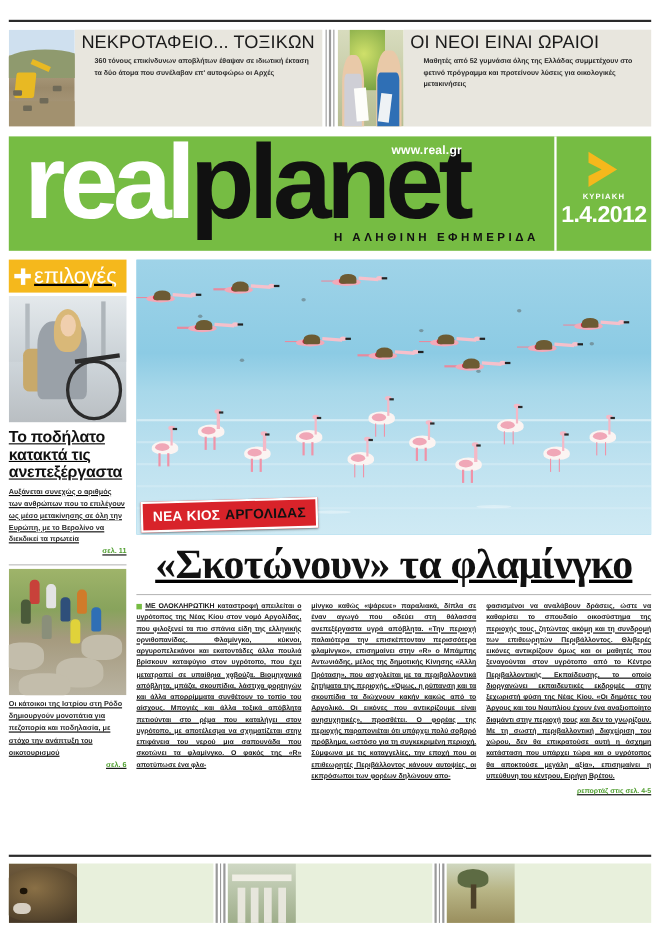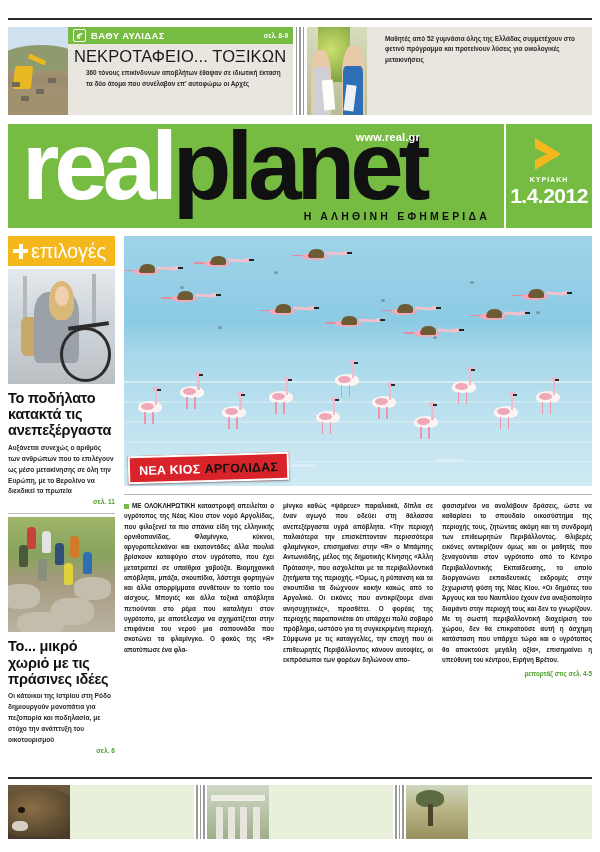--- a/index.html
+++ b/index.html
@@ -76,21 +76,21 @@
   .date-day{
     position:absolute;top:52px;left:0;right:0;text-align:center;
     color:#fff;font-weight:bold;font-size:7px;letter-spacing:1px;
   }
   .date-num{
     position:absolute;top:60px;left:0;right:0;text-align:center;
     color:#fff;font-weight:bold;font-size:21px;letter-spacing:-.5px;
   }
 
   
-  .main{display:flex;margin-top:8px;height:535px;}
+  .main{display:flex;margin-top:8px;height:535px;text-decoration:underline;}
   .sidebar{flex:0 0 116px;padding-right:9px;box-sizing:border-box;}
   .side-head{
     background:#f5b81c;height:30px;display:flex;align-items:center;
     padding-left:5px;gap:3px;
   }
   .plus{position:relative;width:15px;height:15px;flex:0 0 15px;}
   .plus:before,.plus:after{content:"";position:absolute;background:#ffffff;}
   .plus:before{left:0;top:5.5px;width:15px;height:4px;}
   .plus:after{top:0;left:5.5px;height:15px;width:4px;}
   .side-head-txt{color:#fff;font-size:20px;font-weight:400;letter-spacing:-.2px;}
@@ -265,29 +265,20 @@
           <div class="arm"></div>
           <div class="dig"></div>
           <div class="dirt"></div>
           <div class="junk" style="left:6%;top:62%"></div>
           <div class="junk" style="left:46%;top:70%"></div>
           <div class="junk" style="left:66%;top:58%"></div>
           <div class="junk" style="left:22%;top:78%"></div>
         </div>
       </div>
       <div class="promo-body">
-        <div class="promo-kicker">
-          <span class="kicker-icon">
-            <svg width="8" height="8" viewBox="0 0 8 8">
-                <path d="M7 1C4 1 1 2 1 5c0 1 .4 2 1 2C2 4 4 2.6 6.3 2.2 4.6 3 3 4.4 2.6 7h1C4 4 5.6 2.6 7 1z" fill="#ffffff"></path>
-              </svg>
-          </span>
-          <span class="kicker-txt">ΒΑΘΥ ΑΥΛΙΔΑΣ</span>
-          <span class="kicker-page">σελ. 8-9</span>
-        </div>
         <div class="promo-text">
           <div class="promo-head">ΝΕΚΡΟΤΑΦΕΙΟ... ΤΟΞΙΚΩΝ</div>
           <div class="promo-sub">360 τόνους επικίνδυνων αποβλήτων έθαψαν σε ιδιωτική έκταση τα δύο άτομα που συνέλαβαν επ' αυτοφώρω οι Αρχές</div>
         </div>
       </div>
     </div>
 
     <div class="promo-gap">
         <i></i>
         <i></i>
@@ -303,20 +294,21 @@
             </div>
           <div class="p2">
               <b></b>
             </div>
           <div class="paper"></div>
           <div class="paper2"></div>
         </div>
       </div>
       <div class="promo-body">
         <div class="promo-text">
+          <div class="promo-head">ΟΙ ΝΕΟΙ ΕΙΝΑΙ ΩΡΑΙΟΙ</div>
           <div class="promo-sub">Μαθητές από 52 γυμνάσια όλης της Ελλάδας συμμετέχουν στο φετινό πρόγραμμα και προτείνουν λύσεις για οικολογικές μετακινήσεις</div>
         </div>
       </div>
     </div>
   </div>
 
   <div class="mast-wrap">
     <div class="mast">
       <div class="mast-logo"><span class="m-real">real</span><span class="m-planet">planet</span></div>
       <div class="mast-url">www.real.gr</div>
@@ -369,21 +361,20 @@
           <div class="person" style="left:18%;top:8%;background:#c8413a"></div>
           <div class="person" style="left:32%;top:12%;background:#e3e3e3"></div>
           <div class="person" style="left:10%;top:24%;background:#4a5a3a"></div>
           <div class="person" style="left:44%;top:22%;background:#2f4f7a"></div>
           <div class="person" style="left:58%;top:16%;background:#d07b2a"></div>
           <div class="person" style="left:70%;top:30%;background:#2f6fb5"></div>
           <div class="person" style="left:28%;top:36%;background:#8a8f7a"></div>
           <div class="person" style="left:52%;top:40%;background:#e0d23a"></div>
         </div>
       </div>
-      <div class="side-title">Το... μικρό χωριό με τις πράσινες ιδέες</div>
       <div class="side-body">Οι κάτοικοι της Ιστρίου στη Ρόδο δημιουργούν μονοπάτια για πεζοπορία και ποδηλασία, με στόχο την ανάπτυξη του οικοτουρισμού</div>
       <div class="side-page">σελ. 6</div>
     </div>
 
     <div class="content">
 
       <div class="hero">
         <div class="ph sc-lagoon">
           <div class="ripple" style="top:58%"></div>
           <div class="ripple" style="top:66%;opacity:.6"></div>
@@ -594,20 +585,21 @@
           <div class="refl" style="left:34%;top:91%;width:36px"></div>
           <div class="refl" style="left:66%;top:89%;width:32px"></div>
         </div>
 
         <div class="tag">
           <span class="t1">ΝΕΑ ΚΙΟΣ</span>
           <span class="t2">ΑΡΓΟΛΙΔΑΣ</span>
         </div>
       </div>
 
+      <div class="headline">«Σκοτώνουν» τα φλαμίνγκο</div>
       <div class="art-rule"></div>
 
       <div class="cols">
         <div class="col">
           <span class="sq"></span><span class="lead-label">ΜΕ ΟΛΟΚΛΗΡΩΤΙΚΗ</span><span> καταστροφή απειλείται ο υγρότοπος της Νέας Κίου στον νομό Αργολίδας, που φιλοξενεί τα πιο σπάνια είδη της ελληνικής ορνιθοπανίδας. Φλαμίνγκο, κύκνοι, αργυροπελεκάνοι και εκατοντάδες άλλα πουλιά βρίσκουν καταφύγιο στον υγρότοπο, που έχει μετατραπεί σε υπαίθρια χαβούζα. Βιομηχανικά απόβλητα, μπάζα, σκουπίδια, λάστιχα φορτηγών και άλλα απορρίμματα συνθέτουν το τοπίο του αίσχους. Μπογιές και άλλα τοξικά απόβλητα πετιούνται στο ρέμα που καταλήγει στον υγρότοπο, με αποτέλεσμα να σχηματίζεται στην επιφάνεια του νερού μια σαπουνάδα που σκοτώνει τα φλαμίνγκο. Ο φακός της «R» αποτύπωσε ένα φλα-</span>
         </div>
         <div class="col">
           <span>μίνγκο καθώς «ψάρευε» παραλιακά, δίπλα σε έναν αγωγό που οδεύει στη θάλασσα ανεπεξέργαστα υγρά απόβλητα. «Την περιοχή παλαιότερα την επισκέπτονταν περισσότερα φλαμίνγκο», επισημαίνει στην «R» ο Μπάμπης Αντωνιάδης, μέλος της δημοτικής Κίνησης «Άλλη Πρόταση», που ασχολείται με τα περιβαλλοντικά ζητήματα της περιοχής. «Όμως, η ρύπανση και τα σκουπίδια τα διώχνουν κακήν κακώς από το Αργολικό. Οι εικόνες που αντικρίζουμε είναι ανησυχητικές», προσθέτει. Ο φορέας της περιοχής παραπονιέται ότι υπάρχει πολύ σοβαρό πρόβλημα, ωστόσο για τη συγκεκριμένη περιοχή. Σύμφωνα με τις καταγγελίες, την εποχή που οι επιθεωρητές Περιβάλλοντος κάνουν αυτοψίες, οι εκπρόσωποι των φορέων δηλώνουν απο-</span>
         </div>
         <div class="col">

